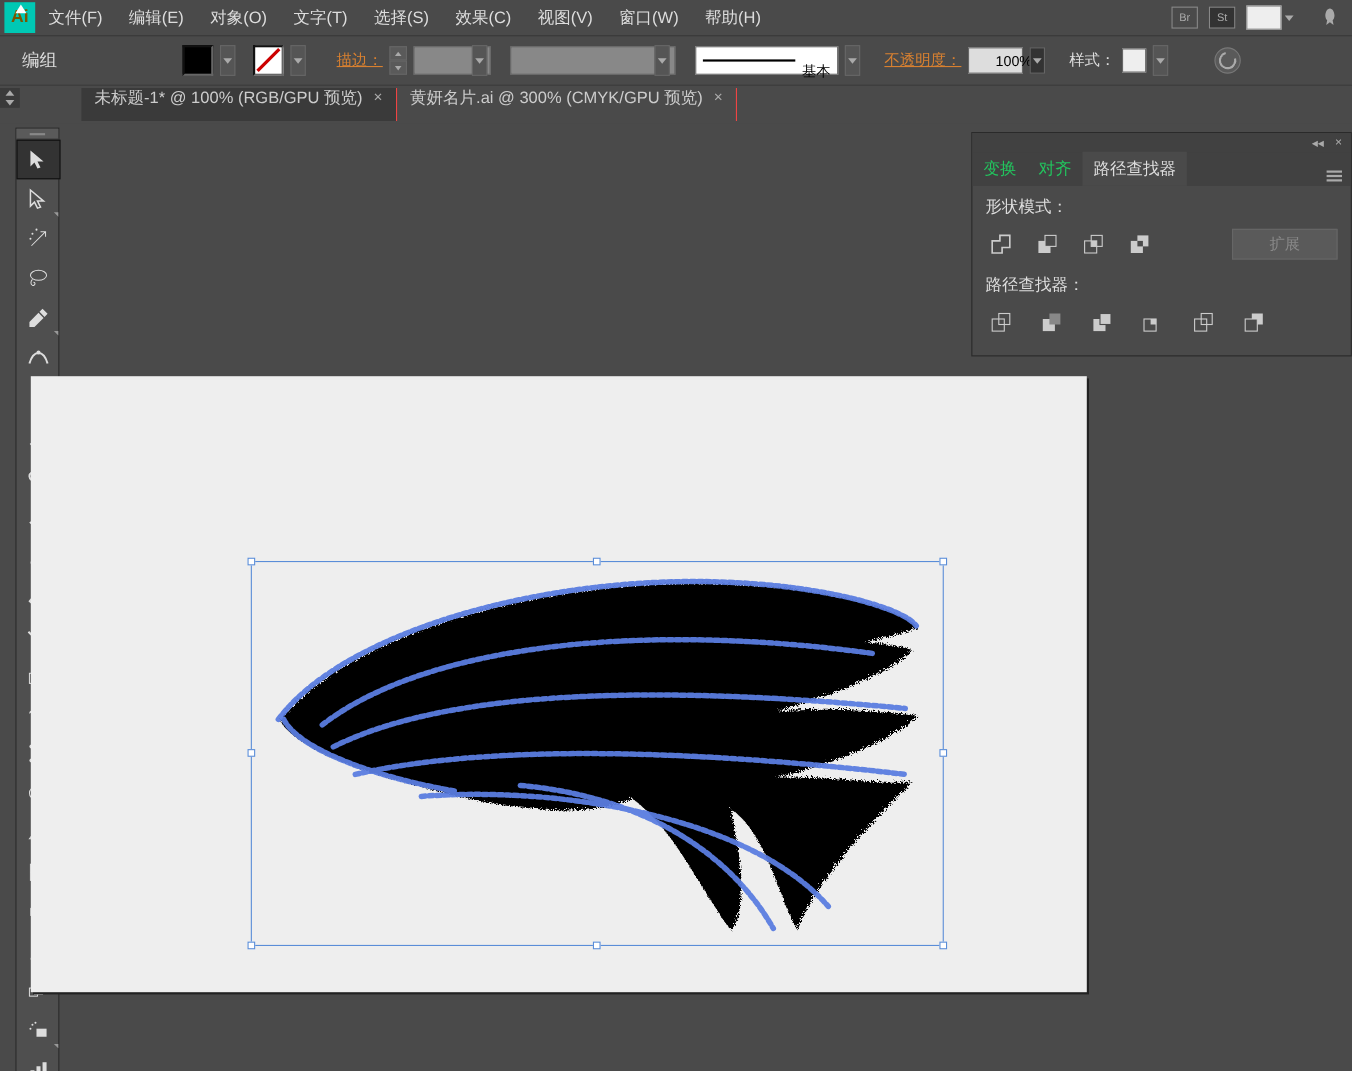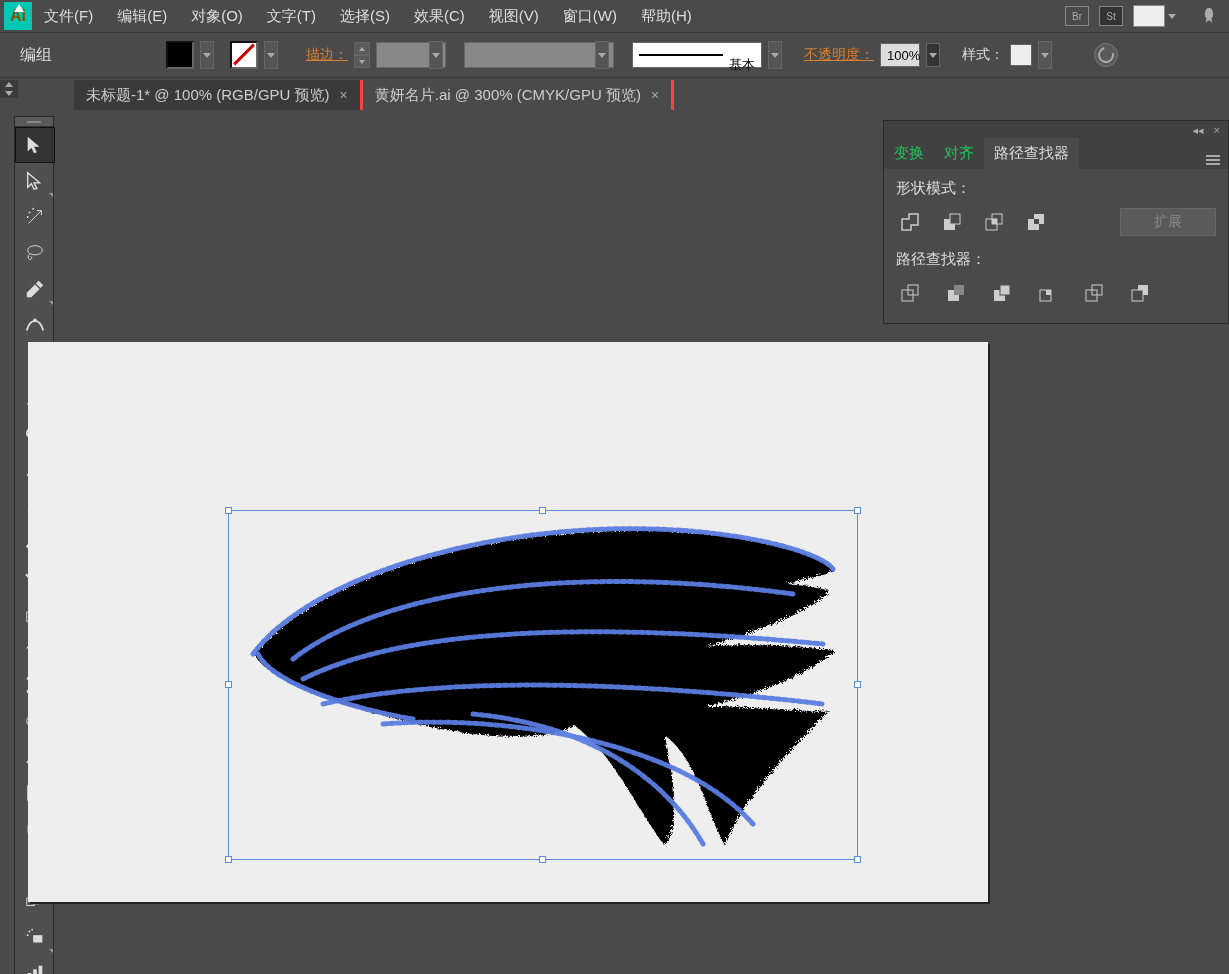--- a/index.html
+++ b/index.html
@@ -28,32 +28,32 @@
 .orange { color:#d88030;text-decoration:underline; }
 .stepper { display:flex; flex-direction:column; }
 .stepper .up,.stepper .down { width:16px; height:13px; background:#5a5a5a; border:1px solid #666; display:flex; align-items:center; justify-content:center; }
 .stepper .up:after { content:''; border-left:3px solid transparent; border-right:3px solid transparent; border-bottom:4px solid #aaa; }
 .stepper .down:after { content:''; border-left:3px solid transparent; border-right:3px solid transparent; border-top:4px solid #aaa; }
 .combo { height:26px; background:#888; border:1px solid #666; display:flex; align-items:center; }
 .combo-input { background:#888; border:none; color:#333; padding:0 4px; height:22px; font-size:13px; }
 .brush-well { width:130px; height:26px; background:#fff; border:1px solid #666; display:flex; align-items:center; padding:0 6px; gap:6px; }
 .brush-line { flex:1; height:2px; background:#000; }
 .brush-name { color:#000000; font-size:13px;margin-top:20px; }
-.opacity-field { width:40px; height:24px; background:#ddd; border:1px solid #666; display:flex; align-items:center; padding:0 6px; color:#000; font-size:13px; }
+.opacity-field { width:40px; height:24px; background:#ddd; border:1px solid #666; display:flex; align-items:center; padding:0 24px; color:#000; font-size:13px; }
 .style-well { width:22px; height:22px; background:#eee; border:1px solid #666; }
 .doc-setup { width:24px; height:24px; border-radius:50%; background:#5a5a5a; border:1px solid #777; display:flex; align-items:center; justify-content:center; }
 .doc-setup:after { content:''; width:12px; height:12px; border:2px solid #aaa; border-radius:50%; border-top-color:transparent; transform:rotate(30deg); }
 
 
 .doctabs { height:32px; background:#4a4a4a; display:flex; align-items:flex-end; padding-left:74px; }
 .tabs-left-handle { position:absolute; left:0; top:80px; width:18px; height:18px; background:#3a3a3a; display:flex; align-items:center; justify-content:center; }
 .tabs-left-handle:before,.tabs-left-handle:after{ content:''; position:absolute; border-left:4px solid transparent; border-right:4px solid transparent; }
 .tabs-left-handle:before{ border-bottom:5px solid #aaa; top:2px;}
 .tabs-left-handle:after{ border-top:5px solid #aaa; bottom:2px;}
-.doctab { height:30px; padding:0 12px; display:flex; align-items:center; gap:10px; color:#ccc; font-size:15px; border-right:3px solid #ef4444; }
+.doctab { height:30px; padding:0 12px; display:flex; gap:10px; color:#ccc; font-size:15px; border-right:1px solid #ef4444; }
 .doctab.active { background:#3a3a3a; }
 .doctab .close { color:#aaa; font-size:14px; }
 
 
 .main { position:absolute; left:0; top:112px; right:0; bottom:0; background:#4a4a4a; }
 .toolbox { position:absolute; left:14px; top:4px; width:40px; background:#4f4f4f; border:1px solid #2a2a2a; padding-bottom:6px; }
 .toolbox .grip { height:10px; background:#5a5a5a; border-bottom:1px solid #333; display:flex; align-items:center; justify-content:center; gap:1px; }
 .toolbox .grip span{ width:14px; height:2px; background:#888;}
 .tool { width:40px; height:36px; display:flex; align-items:center; justify-content:center; position:relative; }
 .tool.selected { background:#333; border:1px solid #111; }

